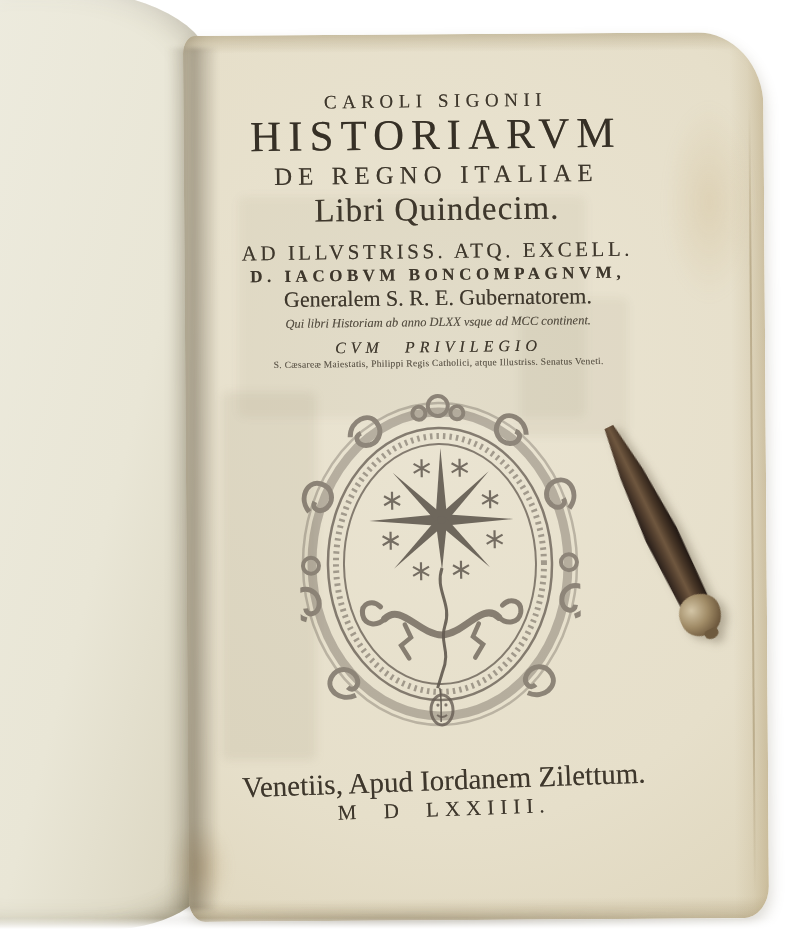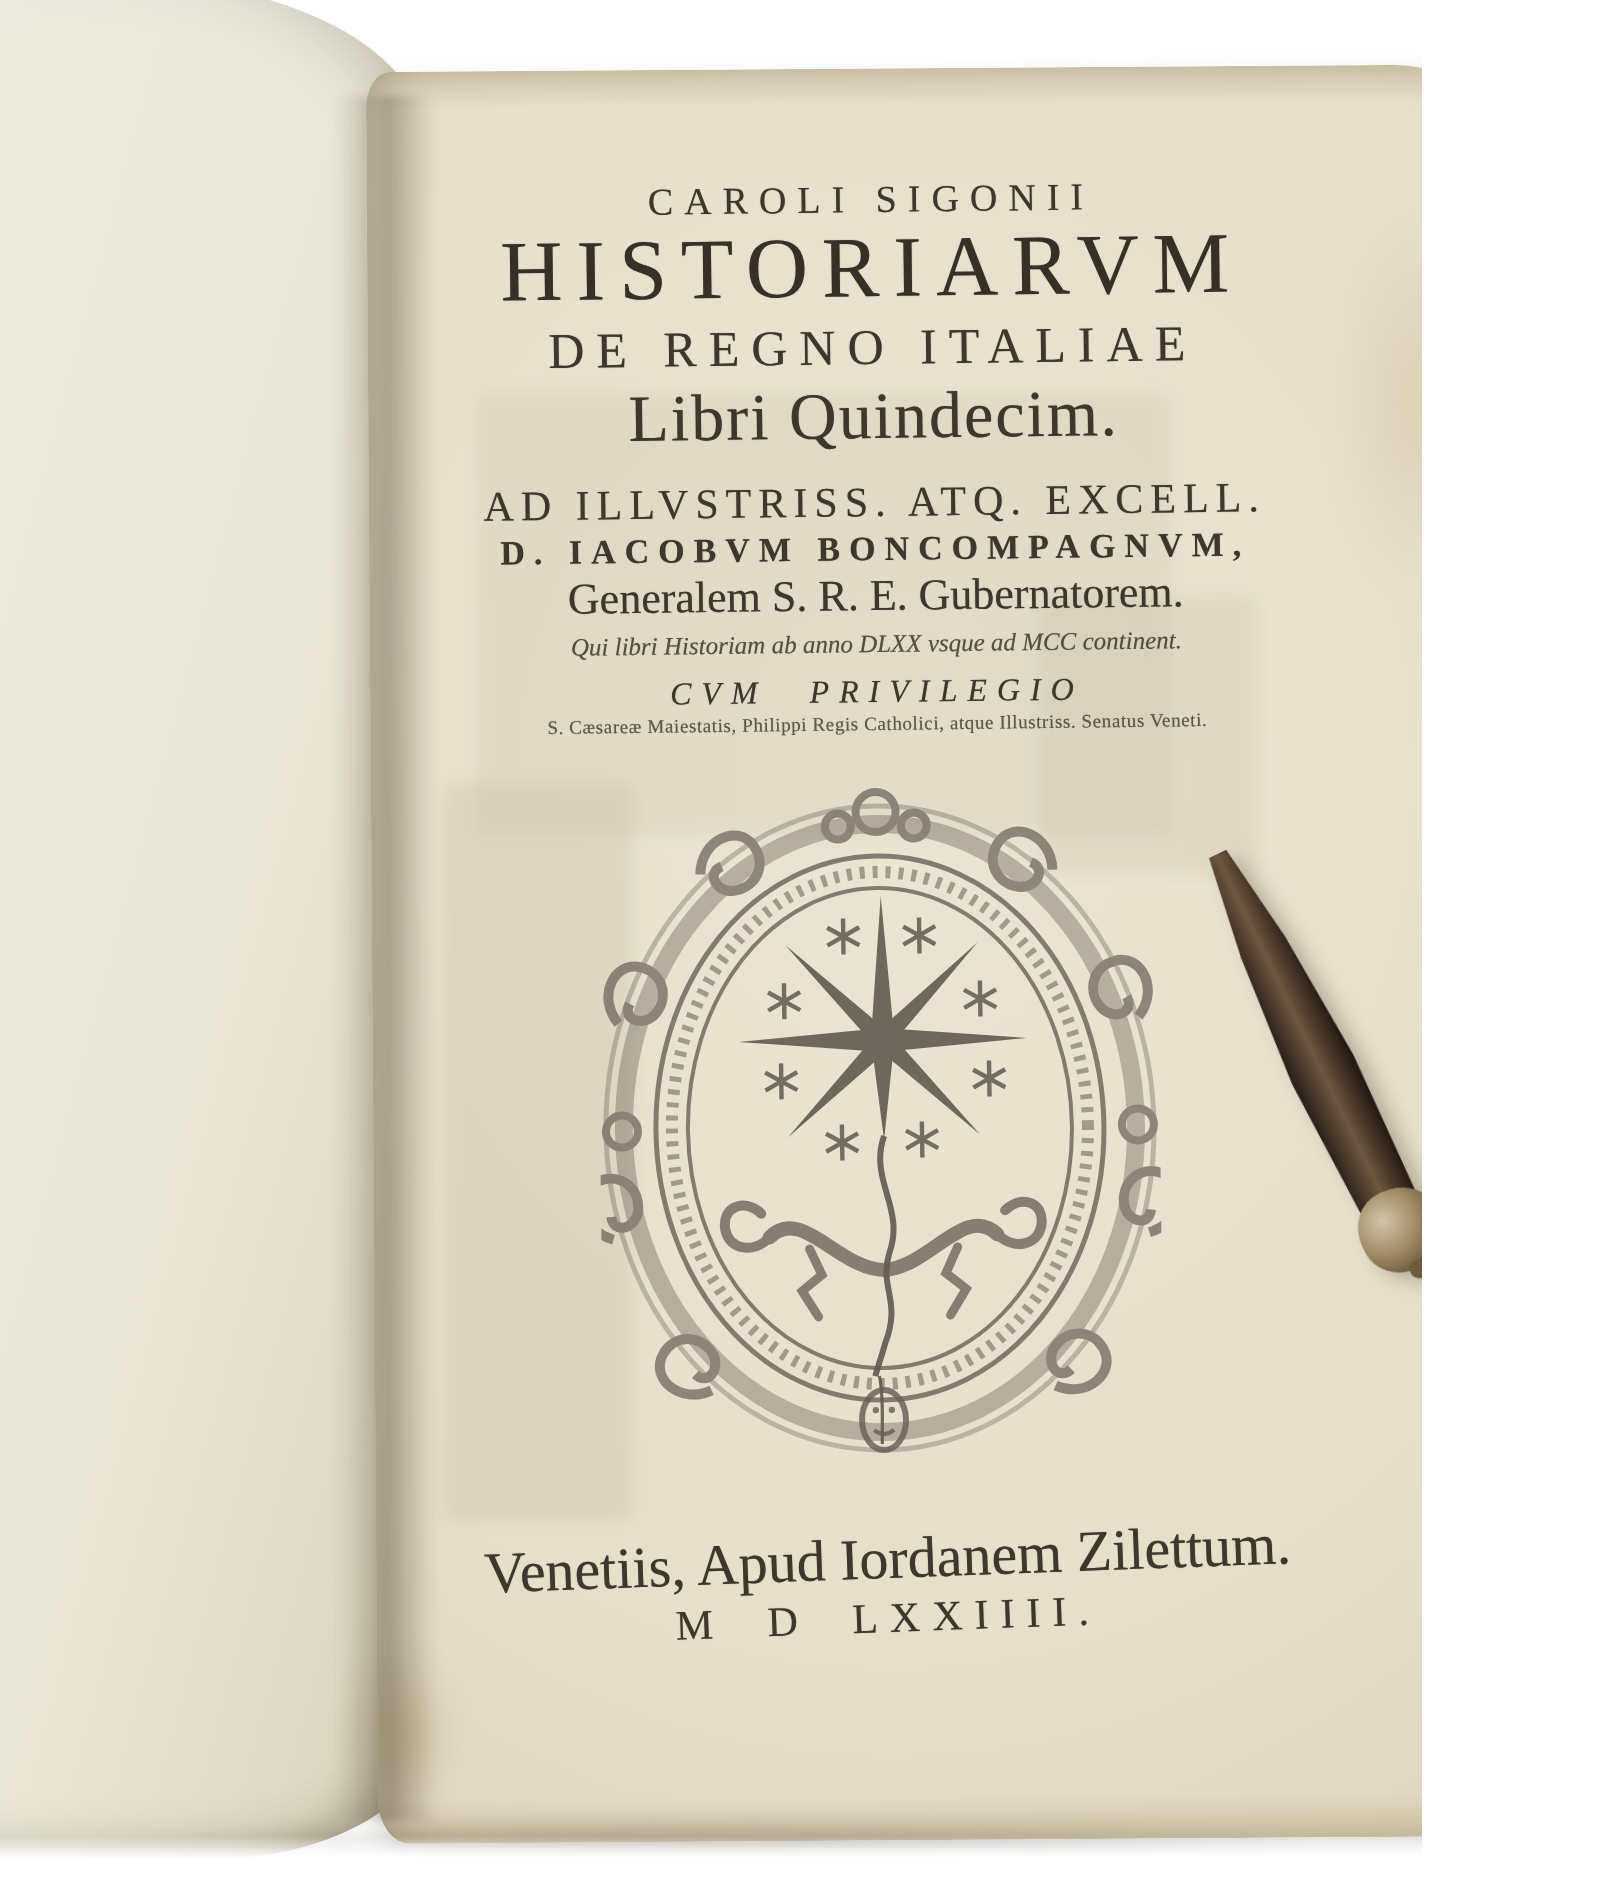--- a/index.html
+++ b/index.html
@@ -1,17 +1,17 @@
 <!DOCTYPE html>
 <html><head>
 <meta charset="utf-8">
 <style>
   html,body{margin:0;padding:0;background:#ffffff;}
   .canvas{
-    position:relative;width:711px;height:940px;background:#ffffff;overflow:hidden;
+    position:relative;width:799px;height:940px;background:#ffffff;overflow:hidden;
     font-family:"Liberation Serif","DejaVu Serif",serif;
   }
   
   .left-page{
     position:absolute;left:-14px;top:-10px;width:226px;height:940px;
     background:linear-gradient(105deg,#edebde 0%,#e9e6d6 55%,#ded9c5 86%,#cdc7af 100%);
     border-radius:30px 150px 110px 10px / 22px 80px 60px 10px;
     box-shadow:inset -20px 0 30px -12px rgba(95,85,60,.38),
                inset 0 -22px 26px -18px rgba(95,85,60,.28),
                inset 0 16px 20px -14px rgba(255,255,255,.55);

